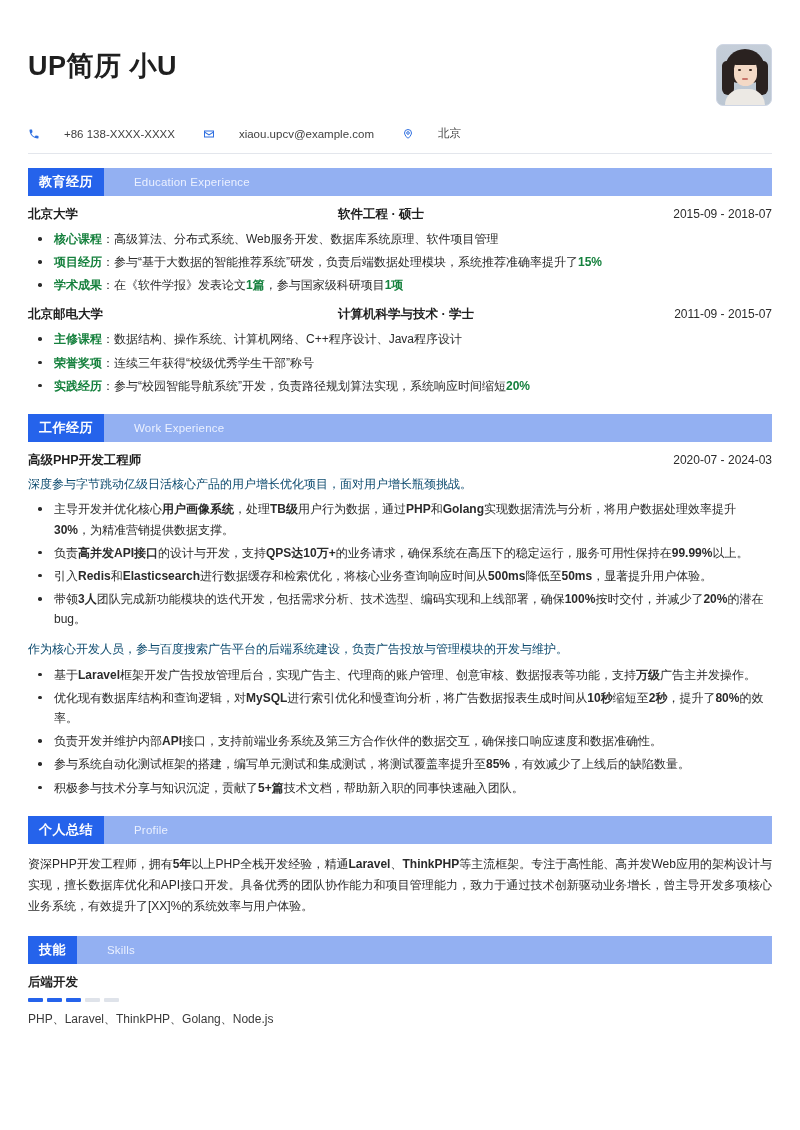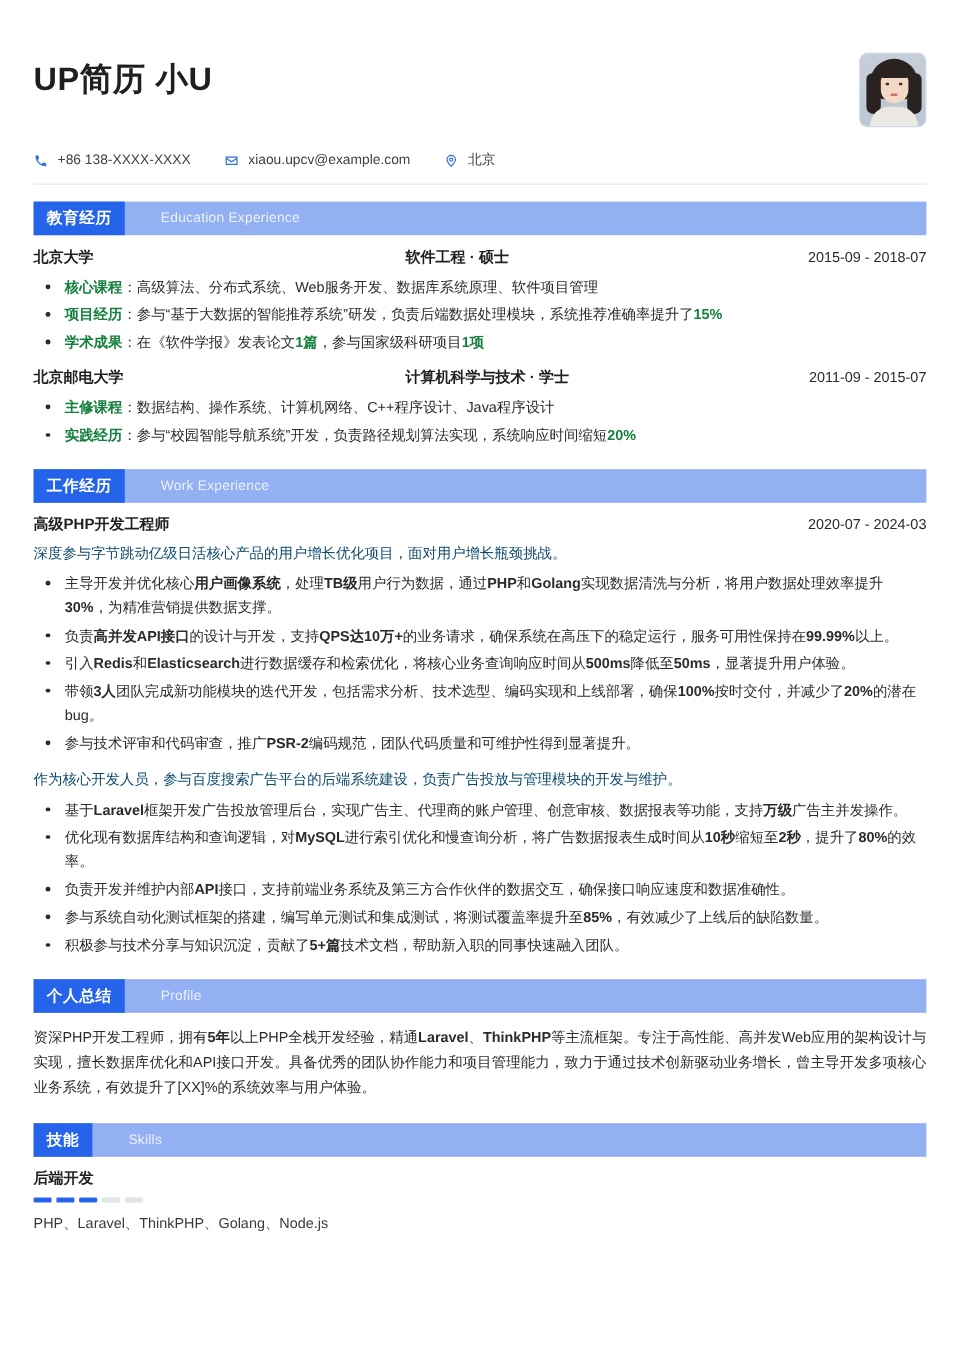--- a/index.html
+++ b/index.html
@@ -84,21 +84,21 @@
 
   .contact-row {
     display: flex;
     align-items: center;
     gap: 28px;
     margin-top: 20px;
     font-size: 11.5px;
     color: #3f3f3f;
     padding-bottom: 12px;
   }
-  .contact-item { display: flex; align-items: center; gap: 8px; white-space: nowrap; }
+  .contact-item { display: flex; align-items: center; gap: 24px; white-space: nowrap; }
   .contact-item svg { display:block; flex:0 0 auto; }
 
   .header-divider {
     height: 1px;
     background: #e3e6ec;
     margin-bottom: 14px;
   }
 
   
   .section-bar {
@@ -266,20 +266,21 @@
     </div>
 
     <div class="entry">
       <div class="entry-head">
         <span class="org">北京邮电大学</span>
         <span class="role">计算机科学与技术 · 学士</span>
         <span class="dates">2011-09 - 2015-07</span>
       </div>
       <ul class="bullets">
         <li><span class="b">主修课程</span><span>：数据结构、操作系统、计算机网络、C++程序设计、Java程序设计</span></li>
+        <li><span class="b">荣誉奖项</span><span>：连续三年获得“校级优秀学生干部”称号</span></li>
         <li><span class="b">实践经历</span><span>：参与“校园智能导航系统”开发，负责路径规划算法实现，系统响应时间缩短</span><span class="b">20%</span></li>
       </ul>
     </div>
   </div>
 
   <div class="section">
     <div class="section-bar">
       <div class="cn">工作经历</div>
       <div class="en">Work Experience</div>
     </div>
@@ -288,21 +289,20 @@
       <div class="entry-head">
         <span class="role">高级PHP开发工程师</span>
         <span class="dates">2020-07 - 2024-03</span>
       </div>
       <div class="entry-summary">深度参与字节跳动亿级日活核心产品的用户增长优化项目，面对用户增长瓶颈挑战。</div>
       <ul class="bullets">
           <li>主导开发并优化核心<b>用户画像系统</b>，处理<b>TB级</b>用户行为数据，通过<b>PHP</b>和<b>Golang</b>实现数据清洗与分析，将用户数据处理效率提升<b>30%</b>，为精准营销提供数据支撑。</li>
           <li>负责<b>高并发API接口</b>的设计与开发，支持<b>QPS达10万+</b>的业务请求，确保系统在高压下的稳定运行，服务可用性保持在<b>99.99%</b>以上。</li>
           <li>引入<b>Redis</b>和<b>Elasticsearch</b>进行数据缓存和检索优化，将核心业务查询响应时间从<b>500ms</b>降低至<b>50ms</b>，显著提升用户体验。</li>
           <li>带领<b>3人</b>团队完成新功能模块的迭代开发，包括需求分析、技术选型、编码实现和上线部署，确保<b>100%</b>按时交付，并减少了<b>20%</b>的潜在bug。</li>
-          <li>参与技术评审和代码审查，推广<b>PSR-2</b>编码规范，团队代码质量和可维护性得到显著提升。</li>
         </ul>
     </div>
 
     <div class="entry">
       <div class="entry-summary">作为核心开发人员，参与百度搜索广告平台的后端系统建设，负责广告投放与管理模块的开发与维护。</div>
       <ul class="bullets">
           <li>基于<b>Laravel</b>框架开发广告投放管理后台，实现广告主、代理商的账户管理、创意审核、数据报表等功能，支持<b>万级</b>广告主并发操作。</li>
           <li>优化现有数据库结构和查询逻辑，对<b>MySQL</b>进行索引优化和慢查询分析，将广告数据报表生成时间从<b>10秒</b>缩短至<b>2秒</b>，提升了<b>80%</b>的效率。</li>
           <li>负责开发并维护内部<b>API</b>接口，支持前端业务系统及第三方合作伙伴的数据交互，确保接口响应速度和数据准确性。</li>
           <li>参与系统自动化测试框架的搭建，编写单元测试和集成测试，将测试覆盖率提升至<b>85%</b>，有效减少了上线后的缺陷数量。</li>

